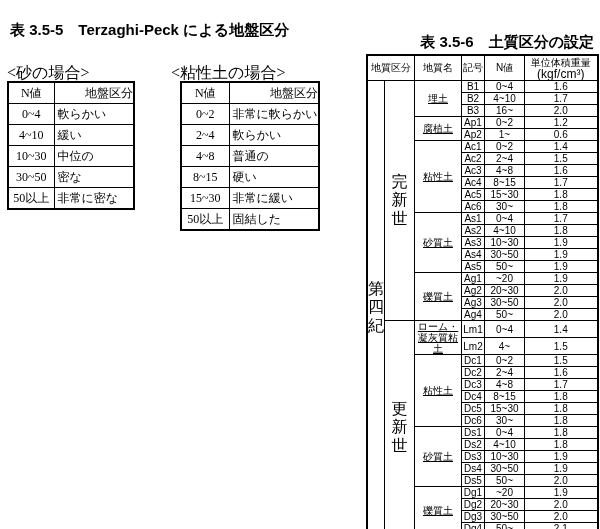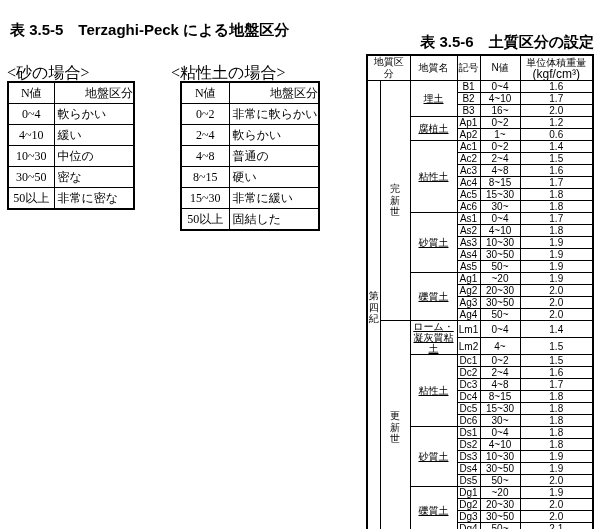--- a/index.html
+++ b/index.html
@@ -45,21 +45,21 @@
   .soil td {
     border:1px solid #000; padding:0 1px; text-align:center;
     height:11px; line-height:11px; overflow:hidden; vertical-align:middle;
   }
   .soil td.h { height:24px; line-height:12px; }
   .soil td.h .unitline { font-size:12px; line-height:10px; }
   .soil td.gname { line-height:11px; word-break:break-all;text-decoration:underline; }
   .soil td.vcell { vertical-align:middle; text-align:center; padding:0; }
   .vstack {
     display:inline-block; width:1em; word-break:break-all;
-    line-height:1.15; font-size:10px; text-align:left;
+    line-height:1.15; font-size:16px; text-align:left;
   }
   .soil td.era-h { text-align:center; }
 </style>
 </head>
 <body>
 
 <div class="page">
 
   <div class="title t355">表 3.5-5　Terzaghi-Peck による地盤区分</div>
   <div class="title t356">表 3.5-6　土質区分の設定</div>

